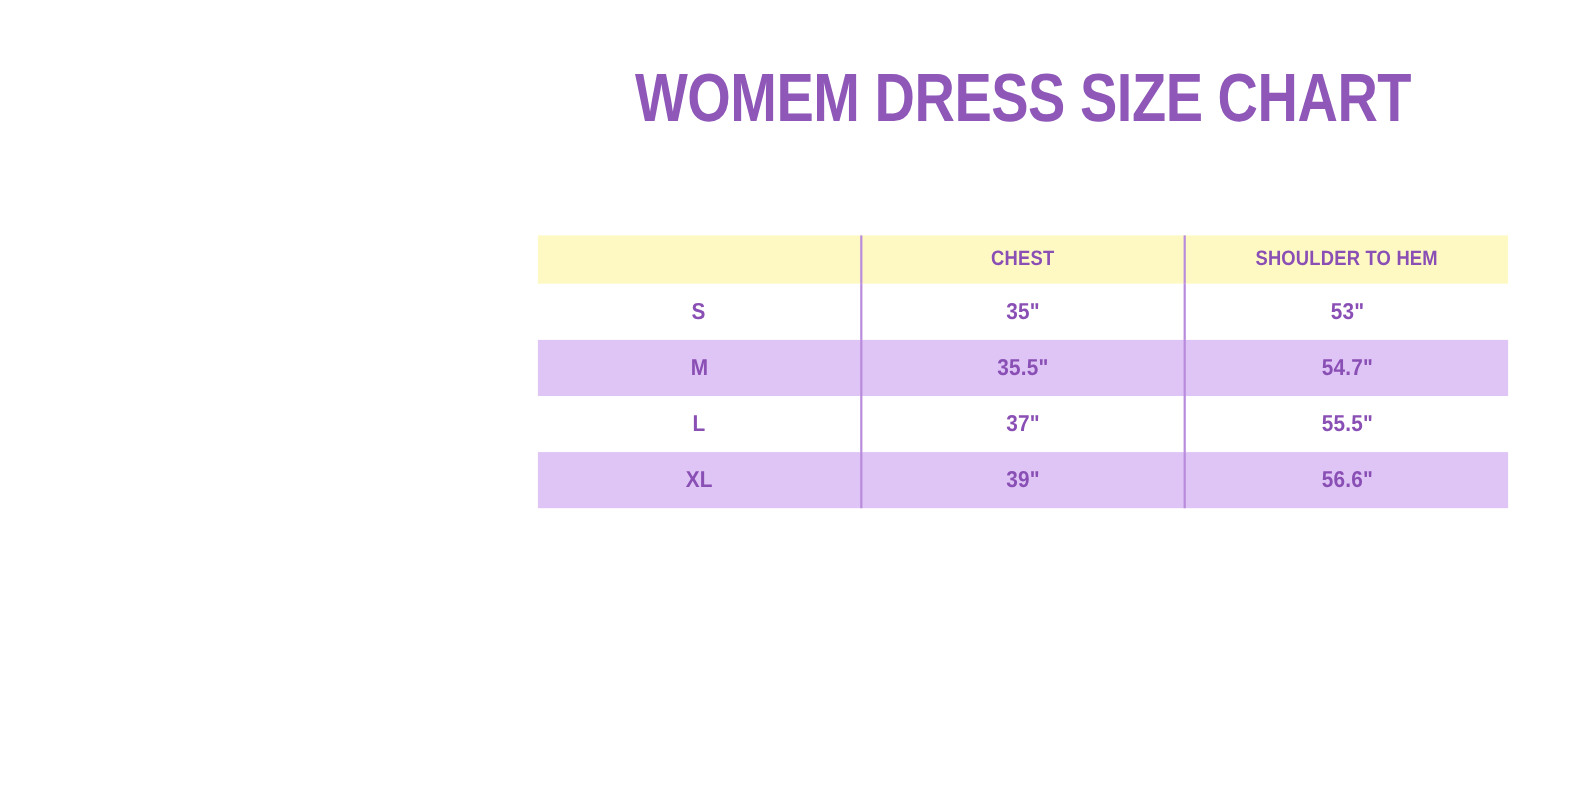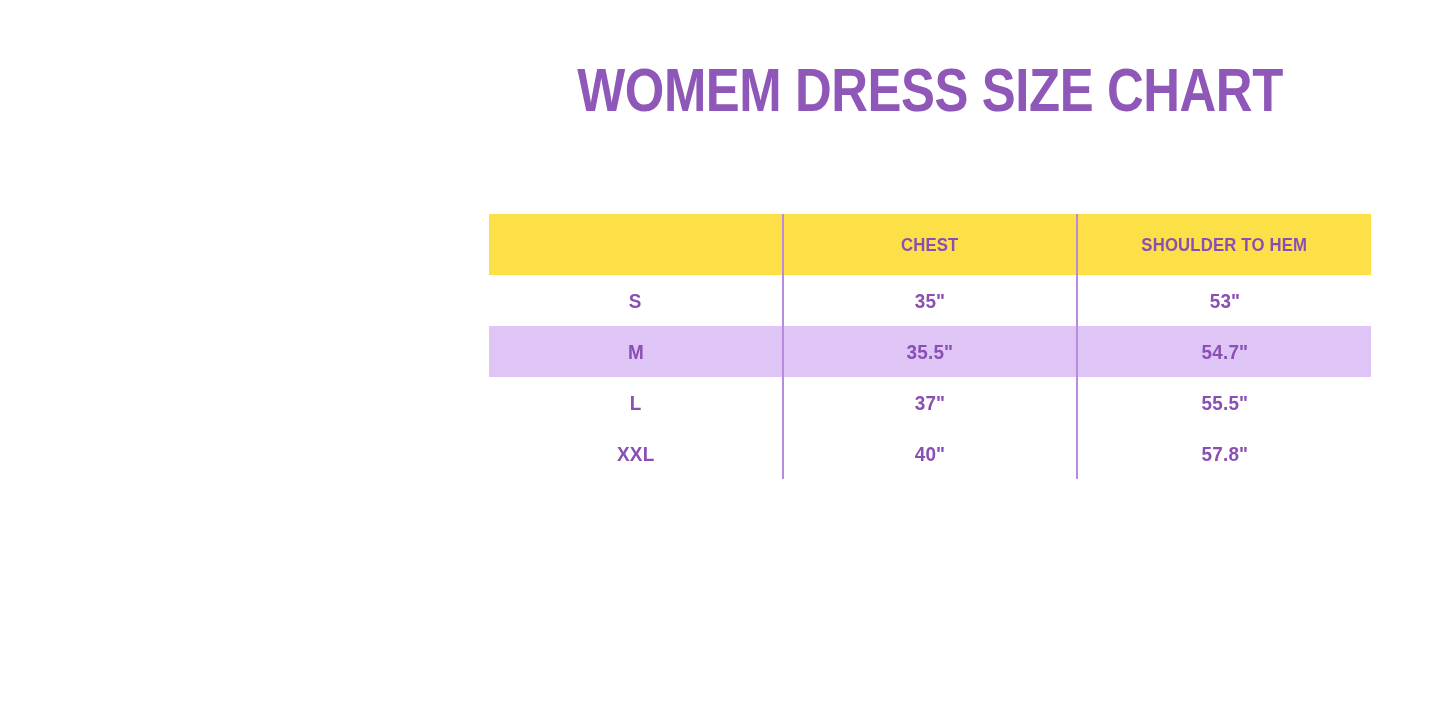--- a/index.html
+++ b/index.html
@@ -68,22 +68,22 @@
   }
 
   
   .size-table th + th,
   .size-table td + td {
     border-left: 2px solid #B98BDC;
   }
 
   
   .size-table thead tr {
-    height: 61px;
-    background: #fde047;
+    height: 44px;
+    background: #fef9c3;
   }
   .size-table thead th {
     font-size: 19px;
     letter-spacing: 0.2px;
   }
   .size-table thead th .hdr-text {
     display: inline-block;
     transform: scaleX(0.88);
   }
 
@@ -161,29 +161,29 @@
           <span class="cell-text">L</span>
         </td>
         <td>
           <span class="cell-text">37"</span>
         </td>
         <td>
           <span class="cell-text">55.5"</span>
         </td>
       </tr>
 
-
-      <tr class="row-odd">
+      <tr class="row-even">
         <td>
-          <span class="cell-text">XXL</span>
+          <span class="cell-text">XL</span>
         </td>
         <td>
-          <span class="cell-text">40"</span>
+          <span class="cell-text">39"</span>
         </td>
         <td>
-          <span class="cell-text">57.8"</span>
+          <span class="cell-text">56.6"</span>
         </td>
       </tr>
+
 
     </tbody>
   </table>
 
 </div>
 
 </body></html>

